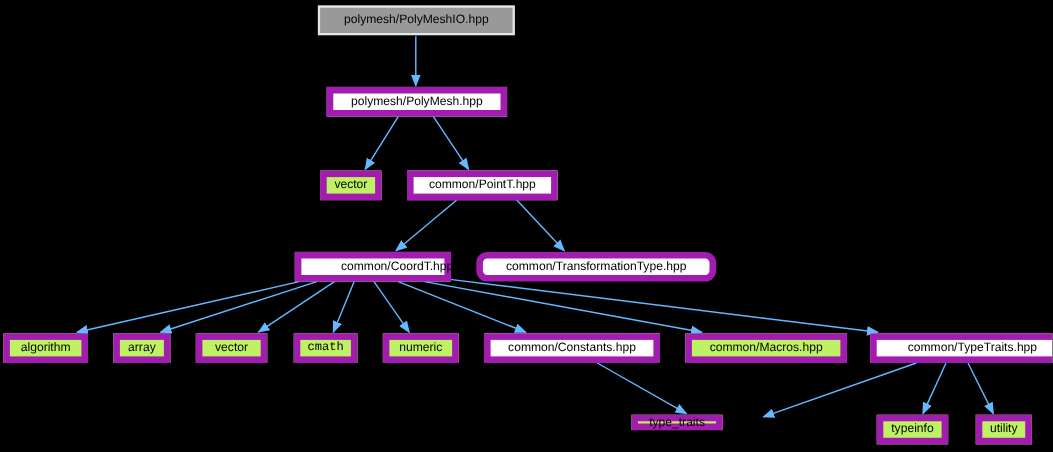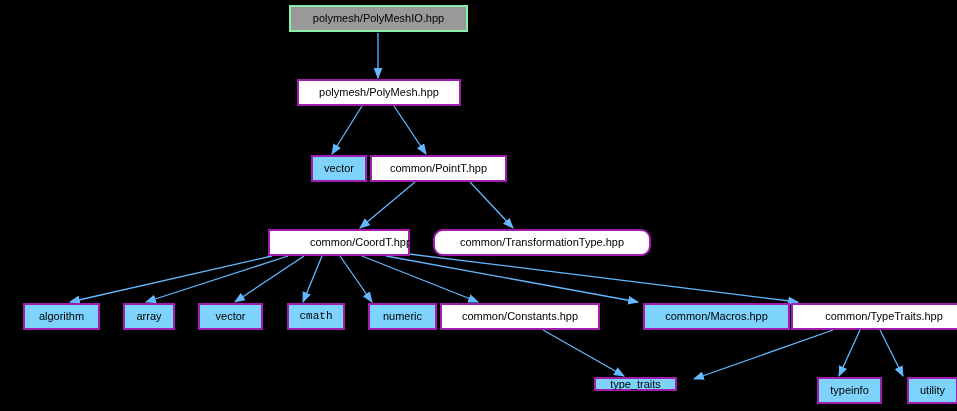--- a/index.html
+++ b/index.html
@@ -25,35 +25,34 @@
   .graph-node {
     position: absolute;
     box-sizing: border-box;
     display: flex;
     align-items: center;
     justify-content: center;
     font-size: 11px;
     line-height: 1;
     white-space: nowrap;
     color: #000000;
-    border: 2px solid #a21caf;
+    border: 6px solid #a21caf;
     background: #ffffff;
     cursor: default;
   }
   .graph-node.link {
     background: #ffffff;
     cursor: pointer;
   }
   .graph-node.plain {
-    background: #7dd3fc;
-    margin-left: 20px;
+    background: #bef264;
   }
   .graph-node.root {
     background: #999999;
-    border: 2px solid #86efac;
+    border: 2px solid #e5e5e5;
   }
 </style>
 </head>
 <body>
 
 <div id="stage">
   <svg id="edge-layer" xmlns="http://www.w3.org/2000/svg" viewBox="0 0 957 411">
       <defs>
         <marker id="arrowhead" viewBox="0 0 10 8" refX="9" refY="4" markerWidth="11" markerHeight="9" markerUnits="userSpaceOnUse" orient="auto">
           <path d="M0,0 L10,4 L0,8 Z" fill="#63B8FF"></path>

